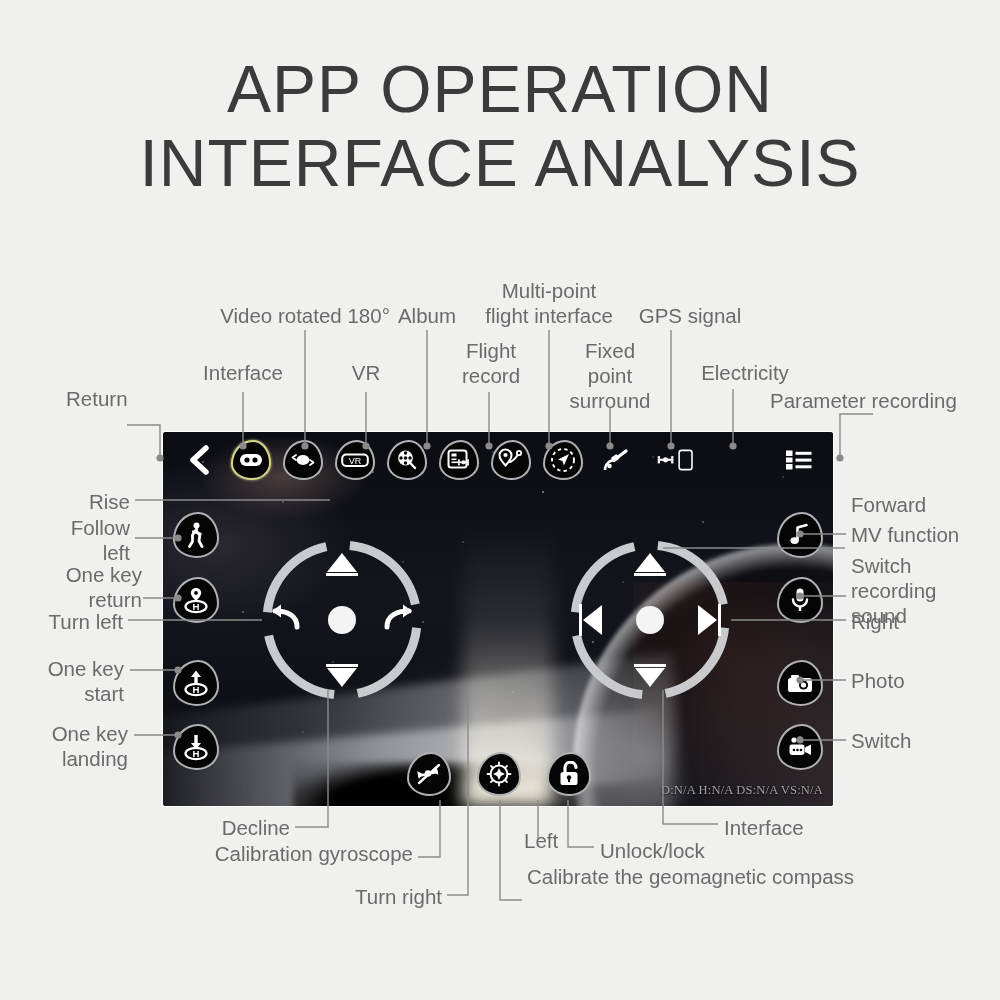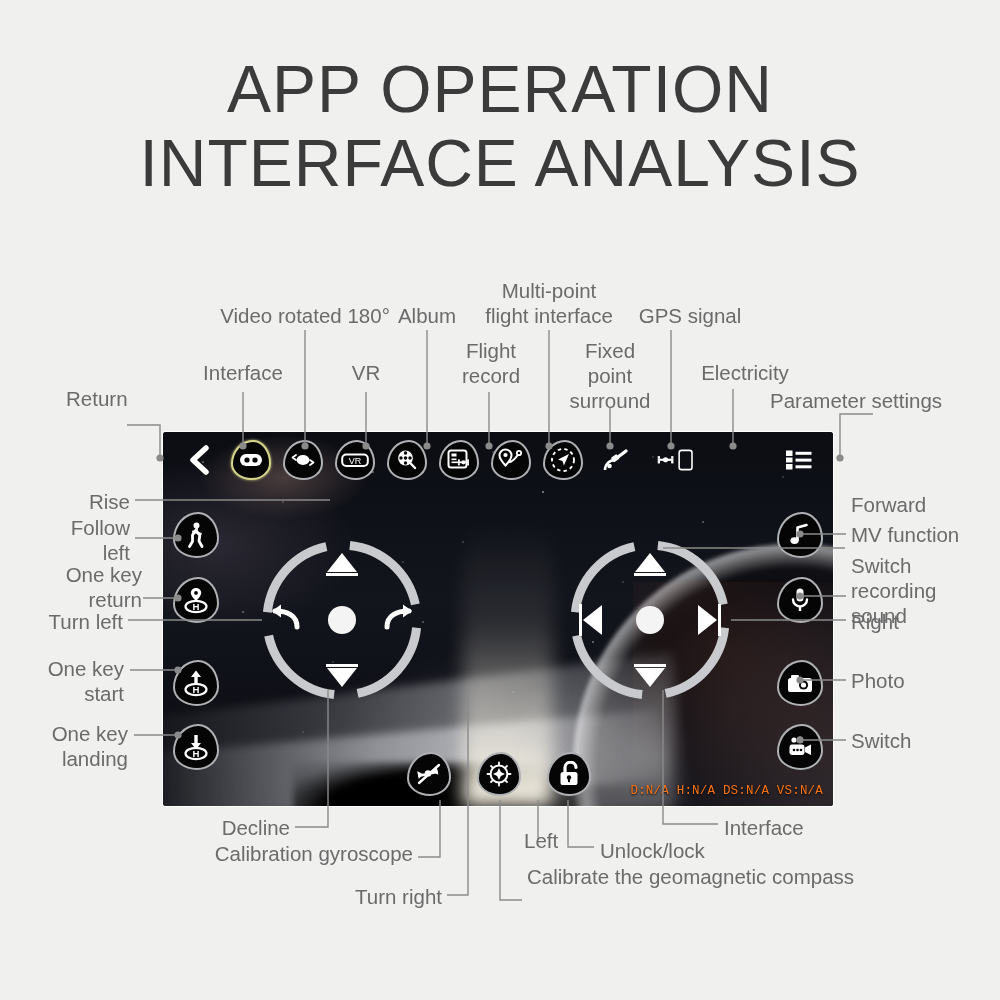--- a/index.html
+++ b/index.html
@@ -159,22 +159,22 @@
   .tri-right{border-top:15px solid transparent;border-bottom:15px solid transparent;border-left:19px solid #fff;}
   .tri-bar{position:absolute;background:#fff;height:3px;}
 
   
   .bot-btn{position:absolute;width:44px;height:44px;}
   .bot-btn .blob{width:44px;height:44px;}
 
   
   #telemetry{
     position:absolute;right:10px;bottom:8px;
-    color:#f97316;font-size:12.5px;letter-spacing:.2px;
-    font-family:Liberation Mono, monospace;
+    color:#a3a3a3;font-size:12.5px;letter-spacing:.2px;
+    font-family:Liberation Serif, serif;
     text-shadow:0 1px 2px rgba(0,0,0,.9);
     white-space:nowrap;
   }
 
   
   .lbl{
     position:absolute;color:#6b6b6b;font-size:20.5px;line-height:25px;
     white-space:pre;
   }
   .lbl.c{text-align:center;}
@@ -584,21 +584,21 @@
 <div class="lbl r" style="left:66px;top:386px;width:60px">Return</div>
 <div class="lbl c" style="left:183px;top:360px;width:120px">Interface</div>
 <div class="lbl c" style="left:185px;top:303px;width:240px">Video rotated 180°</div>
 <div class="lbl c" style="left:326px;top:360px;width:80px">VR</div>
 <div class="lbl c" style="left:387px;top:303px;width:80px">Album</div>
 <div class="lbl c" style="left:449px;top:338px;width:84px"><span>Flight</span><br><span>record</span></div>
 <div class="lbl c" style="left:459px;top:278px;width:180px"><span>Multi-point</span><br><span>flight interface</span></div>
 <div class="lbl c" style="left:560px;top:338px;width:100px"><span>Fixed</span><br><span>point</span><br><span>surround</span></div>
 <div class="lbl c" style="left:620px;top:303px;width:140px">GPS signal</div>
 <div class="lbl c" style="left:675px;top:360px;width:140px">Electricity</div>
-<div class="lbl" style="left:770px;top:388px;width:230px">Parameter settings</div>
+<div class="lbl" style="left:770px;top:388px;width:230px">Parameter recording</div>
 
 <div class="lbl r" style="left:10px;top:489px;width:120px">Rise</div>
 <div class="lbl r" style="left:10px;top:515px;width:120px"><span>Follow</span><br><span>left</span></div>
 <div class="lbl r" style="left:10px;top:562px;width:132px"><span>One key</span><br><span>return</span></div>
 <div class="lbl r" style="left:10px;top:609px;width:113px">Turn left</div>
 <div class="lbl r" style="left:10px;top:656px;width:114px"><span>One key</span><br><span>start</span></div>
 <div class="lbl r" style="left:10px;top:721px;width:118px"><span>One key</span><br><span>landing</span></div>
 
 <div class="lbl" style="left:851px;top:492px;width:150px">Forward</div>
 <div class="lbl" style="left:851px;top:522px;width:160px">MV function</div>

